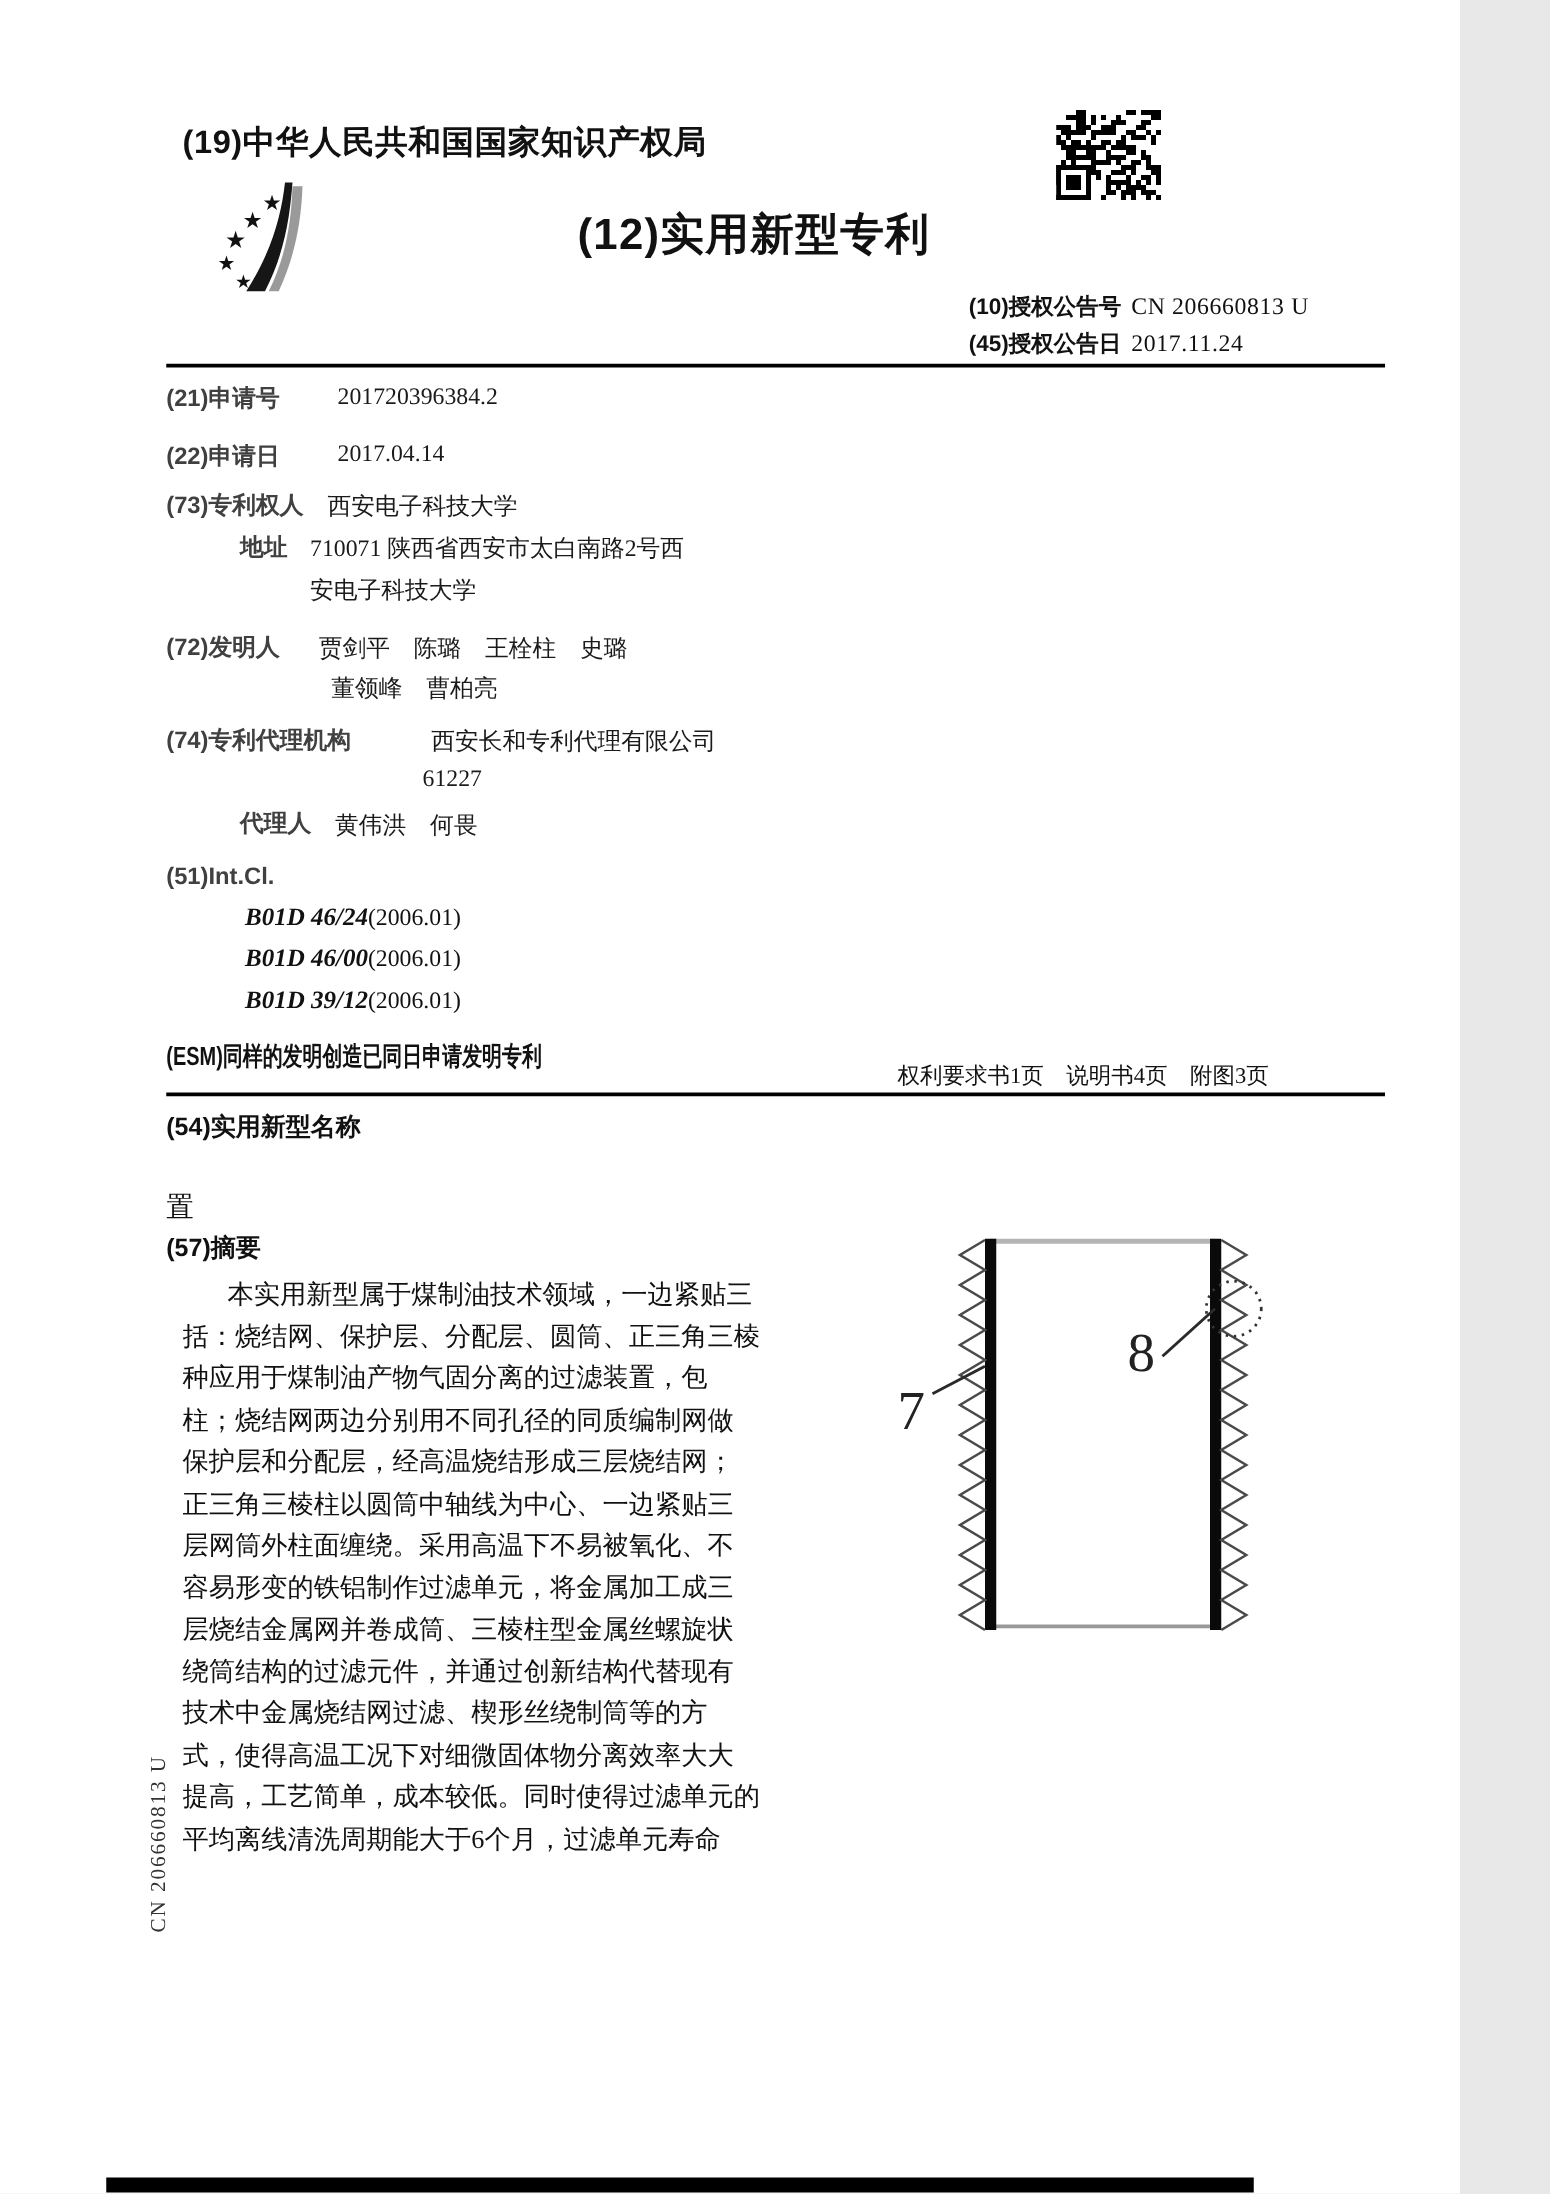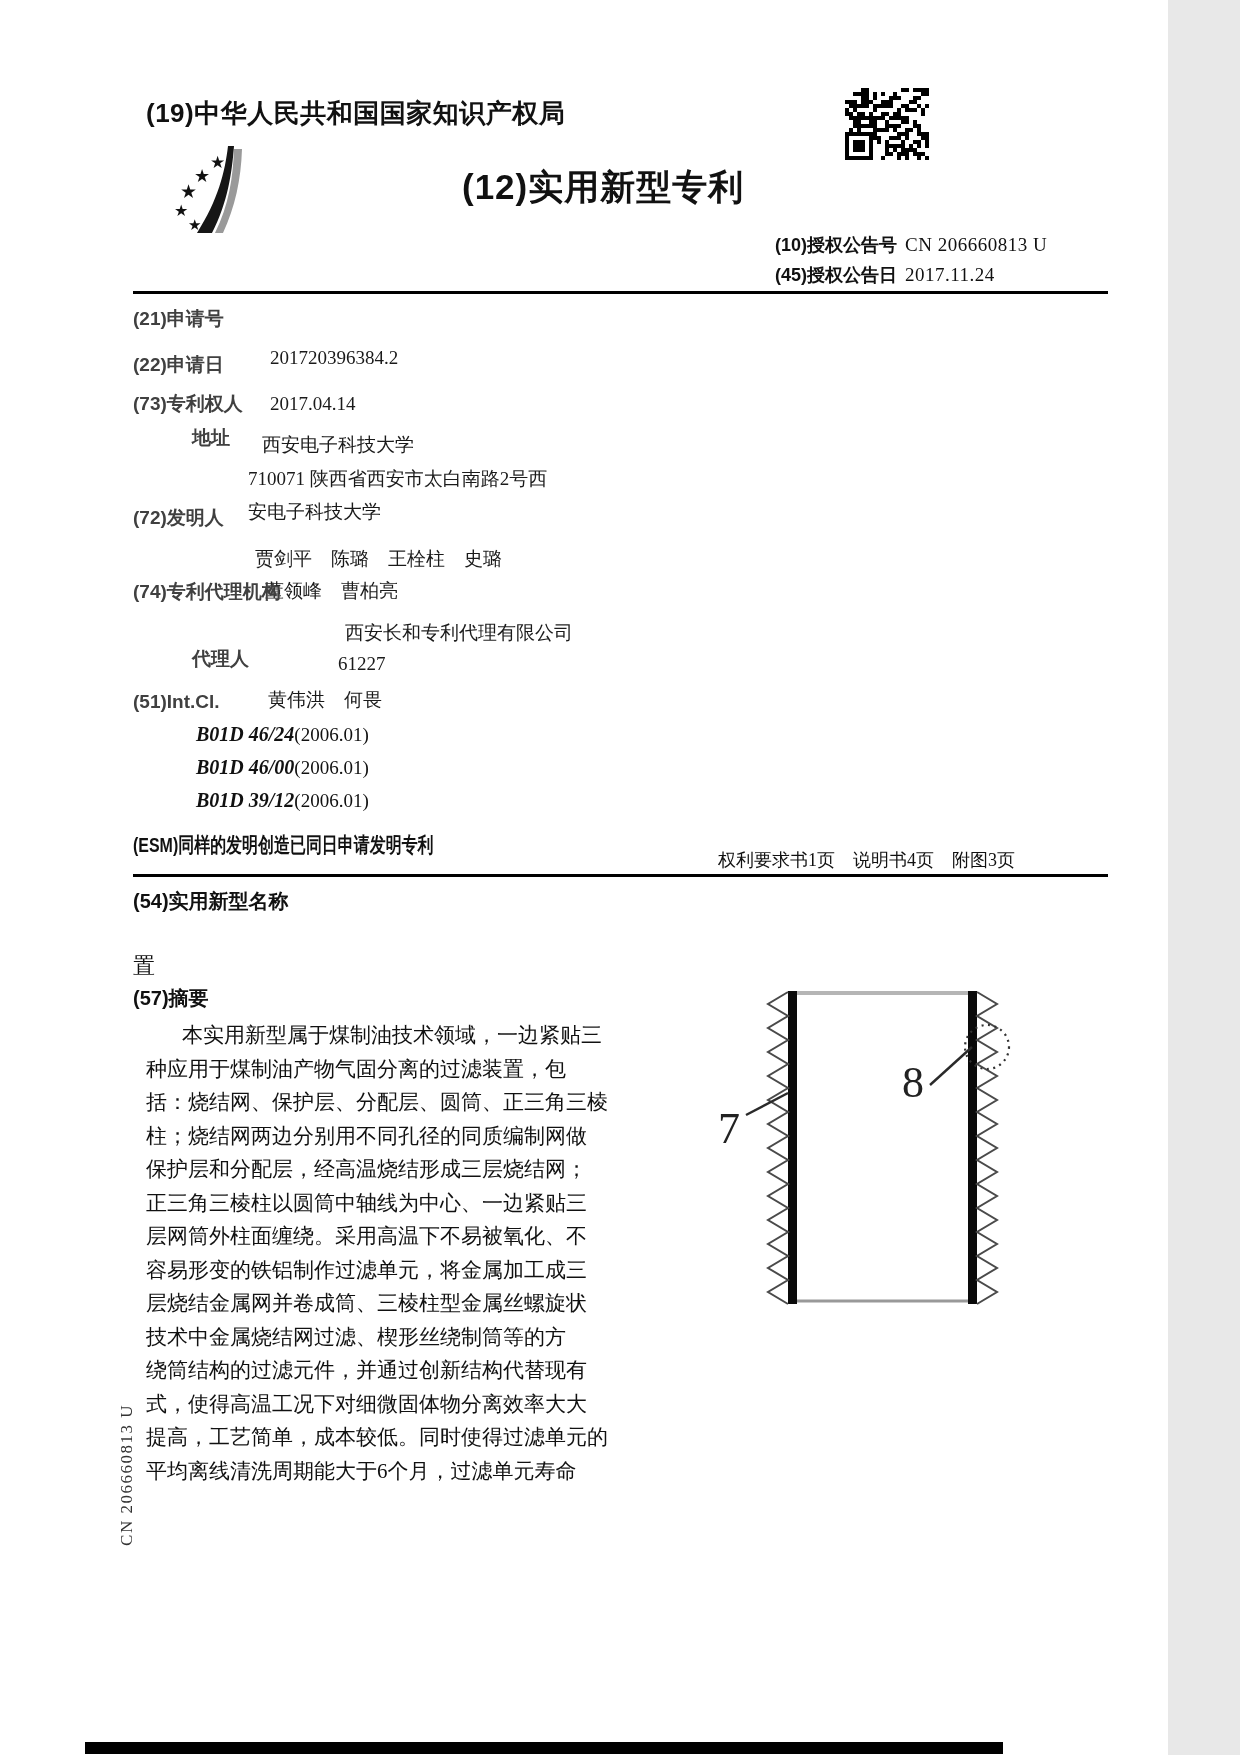--- a/index.html
+++ b/index.html
@@ -1,20 +1,20 @@
 <!DOCTYPE html>
 <html><head>
 <meta charset="utf-8">
 <style>
   html,body{margin:0;padding:0;background:#e8e8e8;}
   .page{position:relative;width:1168px;height:1755px;background:#ffffff;overflow:hidden;
         font-family:"Liberation Serif",serif;color:#111;}
   .abs{position:absolute;white-space:nowrap;}
   .lbl{font-family:"Liberation Sans",sans-serif;font-weight:700;font-size:19px;color:#404040;}
-  .val{font-family:"Liberation Serif",serif;font-size:19px;color:#1a1a1a;margin-top:40px;}
+  .val{font-family:"Liberation Serif",serif;font-size:19px;color:#1a1a1a;}
   .rule{position:absolute;background:#000;}
   .office{font-family:"Liberation Sans",sans-serif;font-weight:600;font-size:26px;letter-spacing:0.5px;}
   .doctype{font-family:"Liberation Sans",sans-serif;font-weight:700;font-size:35px;letter-spacing:1px;}
   .publbl{font-family:"Liberation Sans",sans-serif;font-weight:700;font-size:18px;}
   .pubval{font-family:"Liberation Serif",serif;font-size:19px;letter-spacing:0.5px;margin-left:8px;}
   .esm{font-family:"Liberation Sans",sans-serif;font-weight:700;font-size:21px;
        transform:scaleX(0.76);transform-origin:0 0;}
   .pages{font-size:18px;width:415px;text-align:right;}
   .sect{font-family:"Liberation Sans",sans-serif;font-weight:700;font-size:20px;}
   .titleline{font-size:22px;letter-spacing:0.5px;}
@@ -292,30 +292,30 @@
   <div class="abs pages" style="left:600px;top:848px">权利要求书1页　说明书4页　附图3页</div>
 
   <div class="rule" style="left:133px;top:874px;width:975px;height:3px"></div>
 
   <div class="abs sect" style="left:133px;top:888px">(54)实用新型名称</div>
   <div class="abs titleline" style="left:133px;top:951px">置</div>
 
   <div class="abs sect" style="left:133px;top:985px">(57)摘要</div>
   <div class="abs abstract" style="left:146px;top:1019px">
       <div class="abs-line first">本实用新型属于煤制油技术领域，一边紧贴三</div>
+      <div class="abs-line">括：烧结网、保护层、分配层、圆筒、正三角三棱</div>
       <div class="abs-line">种应用于煤制油产物气固分离的过滤装置，包</div>
-      <div class="abs-line">括：烧结网、保护层、分配层、圆筒、正三角三棱</div>
       <div class="abs-line">柱；烧结网两边分别用不同孔径的同质编制网做</div>
       <div class="abs-line">保护层和分配层，经高温烧结形成三层烧结网；</div>
       <div class="abs-line">正三角三棱柱以圆筒中轴线为中心、一边紧贴三</div>
       <div class="abs-line">层网筒外柱面缠绕。采用高温下不易被氧化、不</div>
       <div class="abs-line">容易形变的铁铝制作过滤单元，将金属加工成三</div>
       <div class="abs-line">层烧结金属网并卷成筒、三棱柱型金属丝螺旋状</div>
+      <div class="abs-line">绕筒结构的过滤元件，并通过创新结构代替现有</div>
       <div class="abs-line">技术中金属烧结网过滤、楔形丝绕制筒等的方</div>
-      <div class="abs-line">绕筒结构的过滤元件，并通过创新结构代替现有</div>
       <div class="abs-line">式，使得高温工况下对细微固体物分离效率大大</div>
       <div class="abs-line">提高，工艺简单，成本较低。同时使得过滤单元的</div>
       <div class="abs-line">平均离线清洗周期能大于6个月，过滤单元寿命</div>
     </div>
 
   <div class="abs" style="left:700px;top:985px">
     <svg width="330" height="330" viewBox="0 0 330 330">
       <line x1="92" y1="8" x2="272" y2="8" stroke="#b5b5b5" stroke-width="4"></line>
       <line x1="92" y1="316" x2="272" y2="316" stroke="#999999" stroke-width="3"></line>
       <rect x="88" y="6" width="9" height="313" fill="#0a0a0a"></rect>

